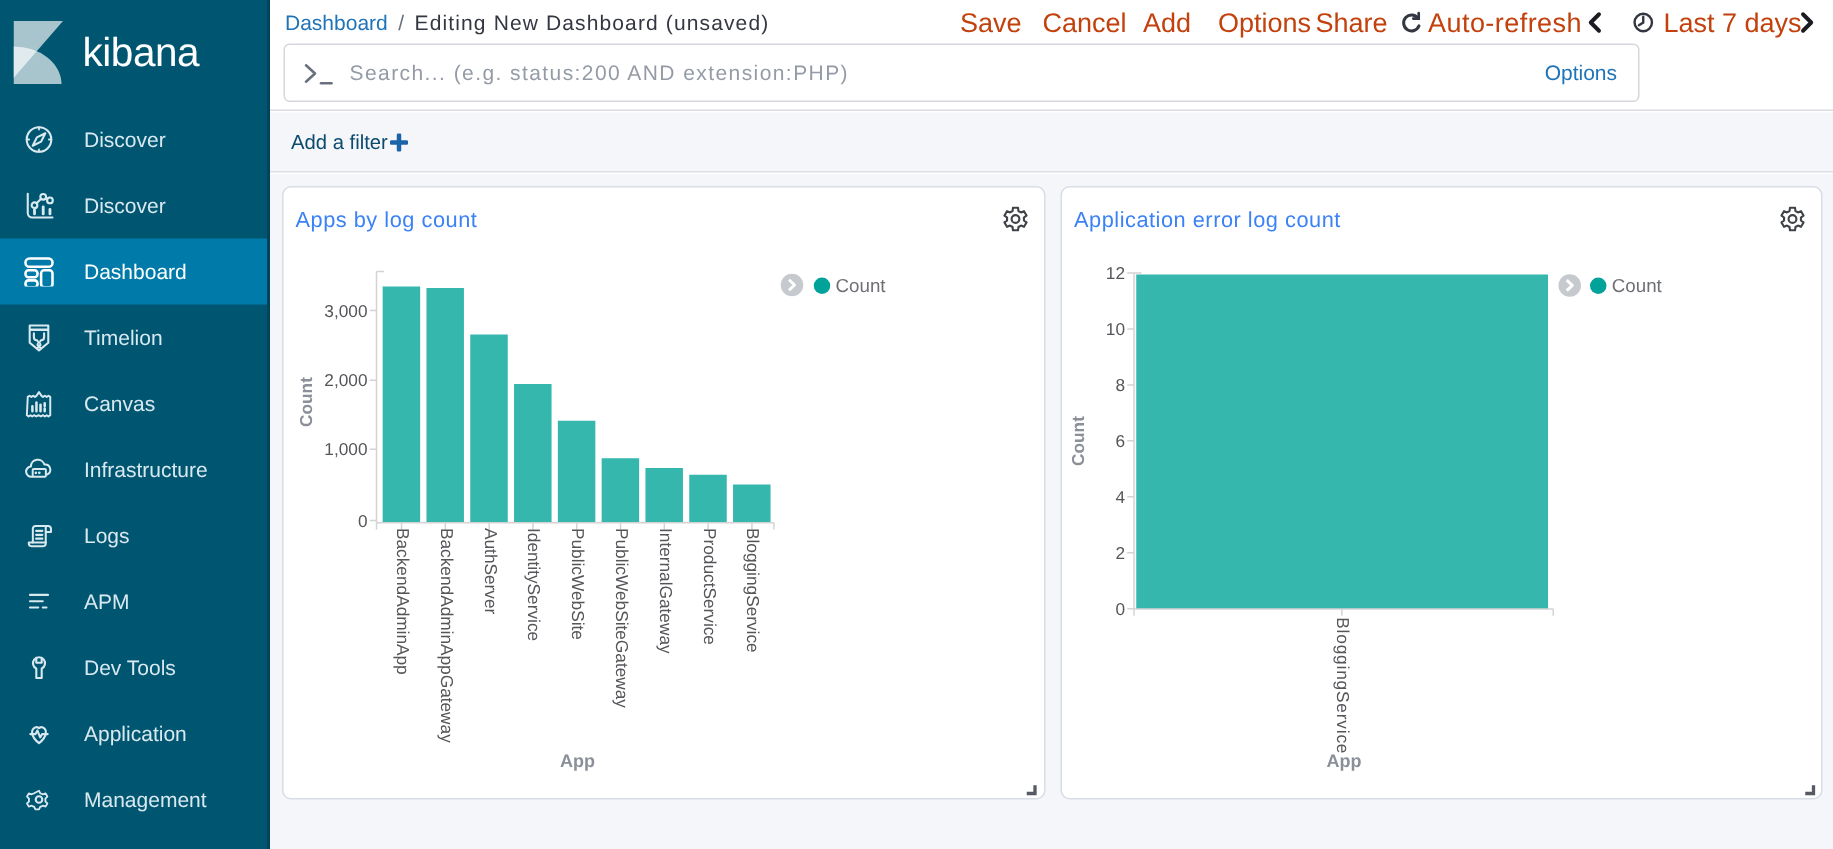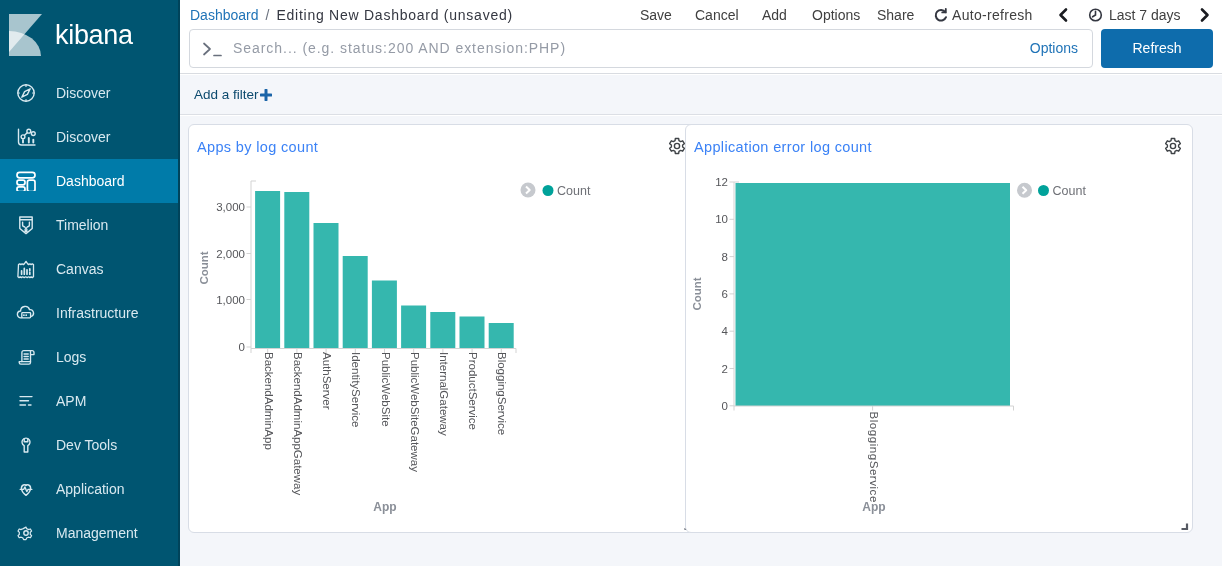--- a/index.html
+++ b/index.html
@@ -14,35 +14,35 @@
 .navitem.active { background:#007ba9; }
 .navitem svg { position:absolute; left:16px; top:12px; }
 .navitem span { position:absolute; left:56px; top:0; line-height:44px; font-size:14px; color:#d8e9f0; }
 .navitem.active span { color:#fff; }
 
 
 #topbar { position:absolute; left:180px; top:0; width:1042px; height:74px; background:#fff; border-bottom:1px solid #d9dce1;padding-left:24px; }
 #crumbs { position:absolute; left:10px; top:0; height:30px; line-height:30px; font-size:14px; color:#343741; white-space:nowrap; }
 #crumbs a { color:#1f73b7; text-decoration:none; }
 #crumbs .sep { color:#69707d; padding:0 7px; }
-#topmenu { position:absolute; left:280px; width:762px; top:0; height:30px; line-height:30px; font-size:14px; color:#404040; white-space:nowrap; }
+#topmenu { position:absolute; left:280px; width:762px; top:0; height:30px; line-height:30px; font-size:18px; color:#c2410c; white-space:nowrap; }
 #topmenu span.mi { position:absolute; top:0; }
 .icontext { display:inline-flex; align-items:center; }
 #searchbox { position:absolute; left:9px; top:29px; width:904px; height:39px; background:#fff; border:1px solid #d4d8de; border-radius:4px; }
 #searchbox .ph { position:absolute; left:43px; top:0; line-height:37px; font-size:14px; color:#959ba6; letter-spacing:0.95px; }
 #searchbox .opt { position:absolute; right:14px; top:0; line-height:37px; font-size:14px; color:#1f73b7; }
 #refreshbtn { position:absolute; left:921px; top:29px; width:112px; height:39px; background:#0e6cac; border-radius:4px; color:#fff; font-size:14px; text-align:center; line-height:39px; }
 
 
 #filterbar { position:absolute; left:180px; top:75px; width:1042px; height:40px; background:#f4f6fa; border-bottom:1px solid #dcdfe5; }
 #filterbar .lbl { position:absolute; left:14px; top:0; line-height:39px; font-size:13.5px; color:#0c4a6e; }
 #content { position:absolute; left:180px; top:116px; width:1042px; height:450px; background:#f4f6fa; }
 .panel { position:absolute; top:8px; height:409px; background:#fff; border:1px solid #d8dde6; border-radius:6px; }
 #panel1 { left:8px;  width:509px; }
-#panel2 { left:505px; width:508px; }
+#panel2 { left:527px; width:508px; }
 .ptitle { position:absolute; left:8px; top:14px; font-size:14.5px; color:#3b82f6; letter-spacing:0.35px; }
 .pgear  { position:absolute; top:12px; }
 #panel1 .pgear { left:479px; }
 #panel2 .pgear { left:478px; }
 .chart { position:absolute; left:0; top:0; }
 </style>
 </head>
 <body>
 <div id="app">
 
@@ -194,21 +194,20 @@
   <div id="searchbox">
     <svg style="position:absolute;left:12px;top:11px" width="22" height="16" viewBox="0 0 22 16">
           <g fill="none" stroke="#69707d" stroke-width="1.7" stroke-linecap="round" stroke-linejoin="round">
             <path d="M2 2.5 L8 8 L2 13.5"></path>
             <path d="M12 14.5 H19"></path>
           </g>
         </svg>
     <span class="ph">Search... (e.g. status:200 AND extension:PHP)</span>
     <span class="opt">Options</span>
   </div>
-  <div id="refreshbtn">Refresh</div>
 </div>
 <div id="filterbar">
       <span class="lbl">Add a filter</span>
       <svg style="position:absolute;left:80px;top:14px" width="12" height="12" viewBox="0 0 12 12">
         <path d="M6 1 V11 M1 6 H11" stroke="#1b64a8" stroke-width="3" stroke-linecap="round"></path>
       </svg>
     </div>
 
 <div id="content">
 <div class="panel" id="panel1">

